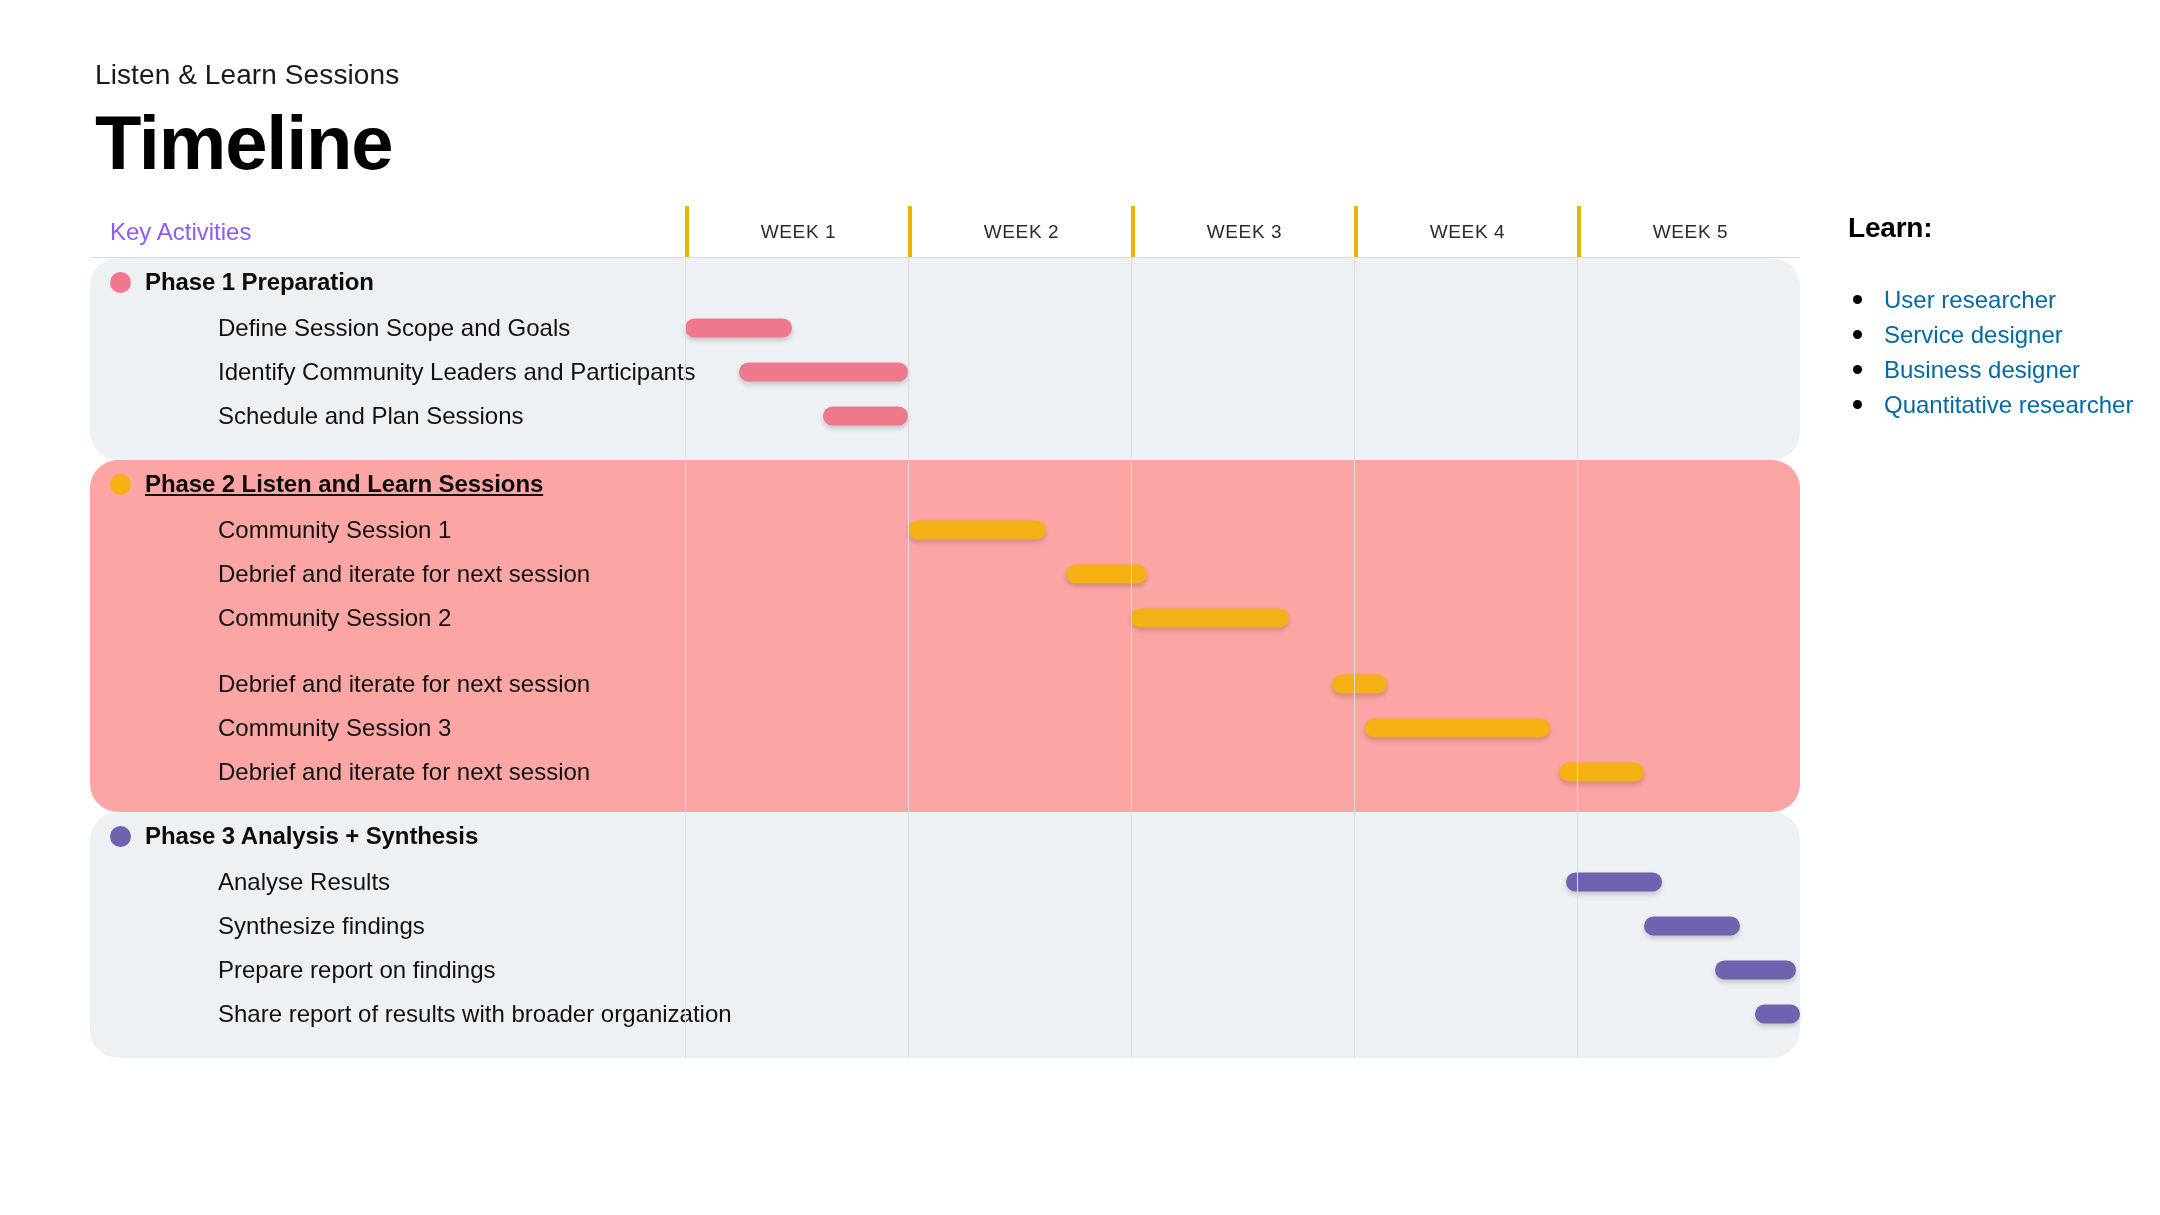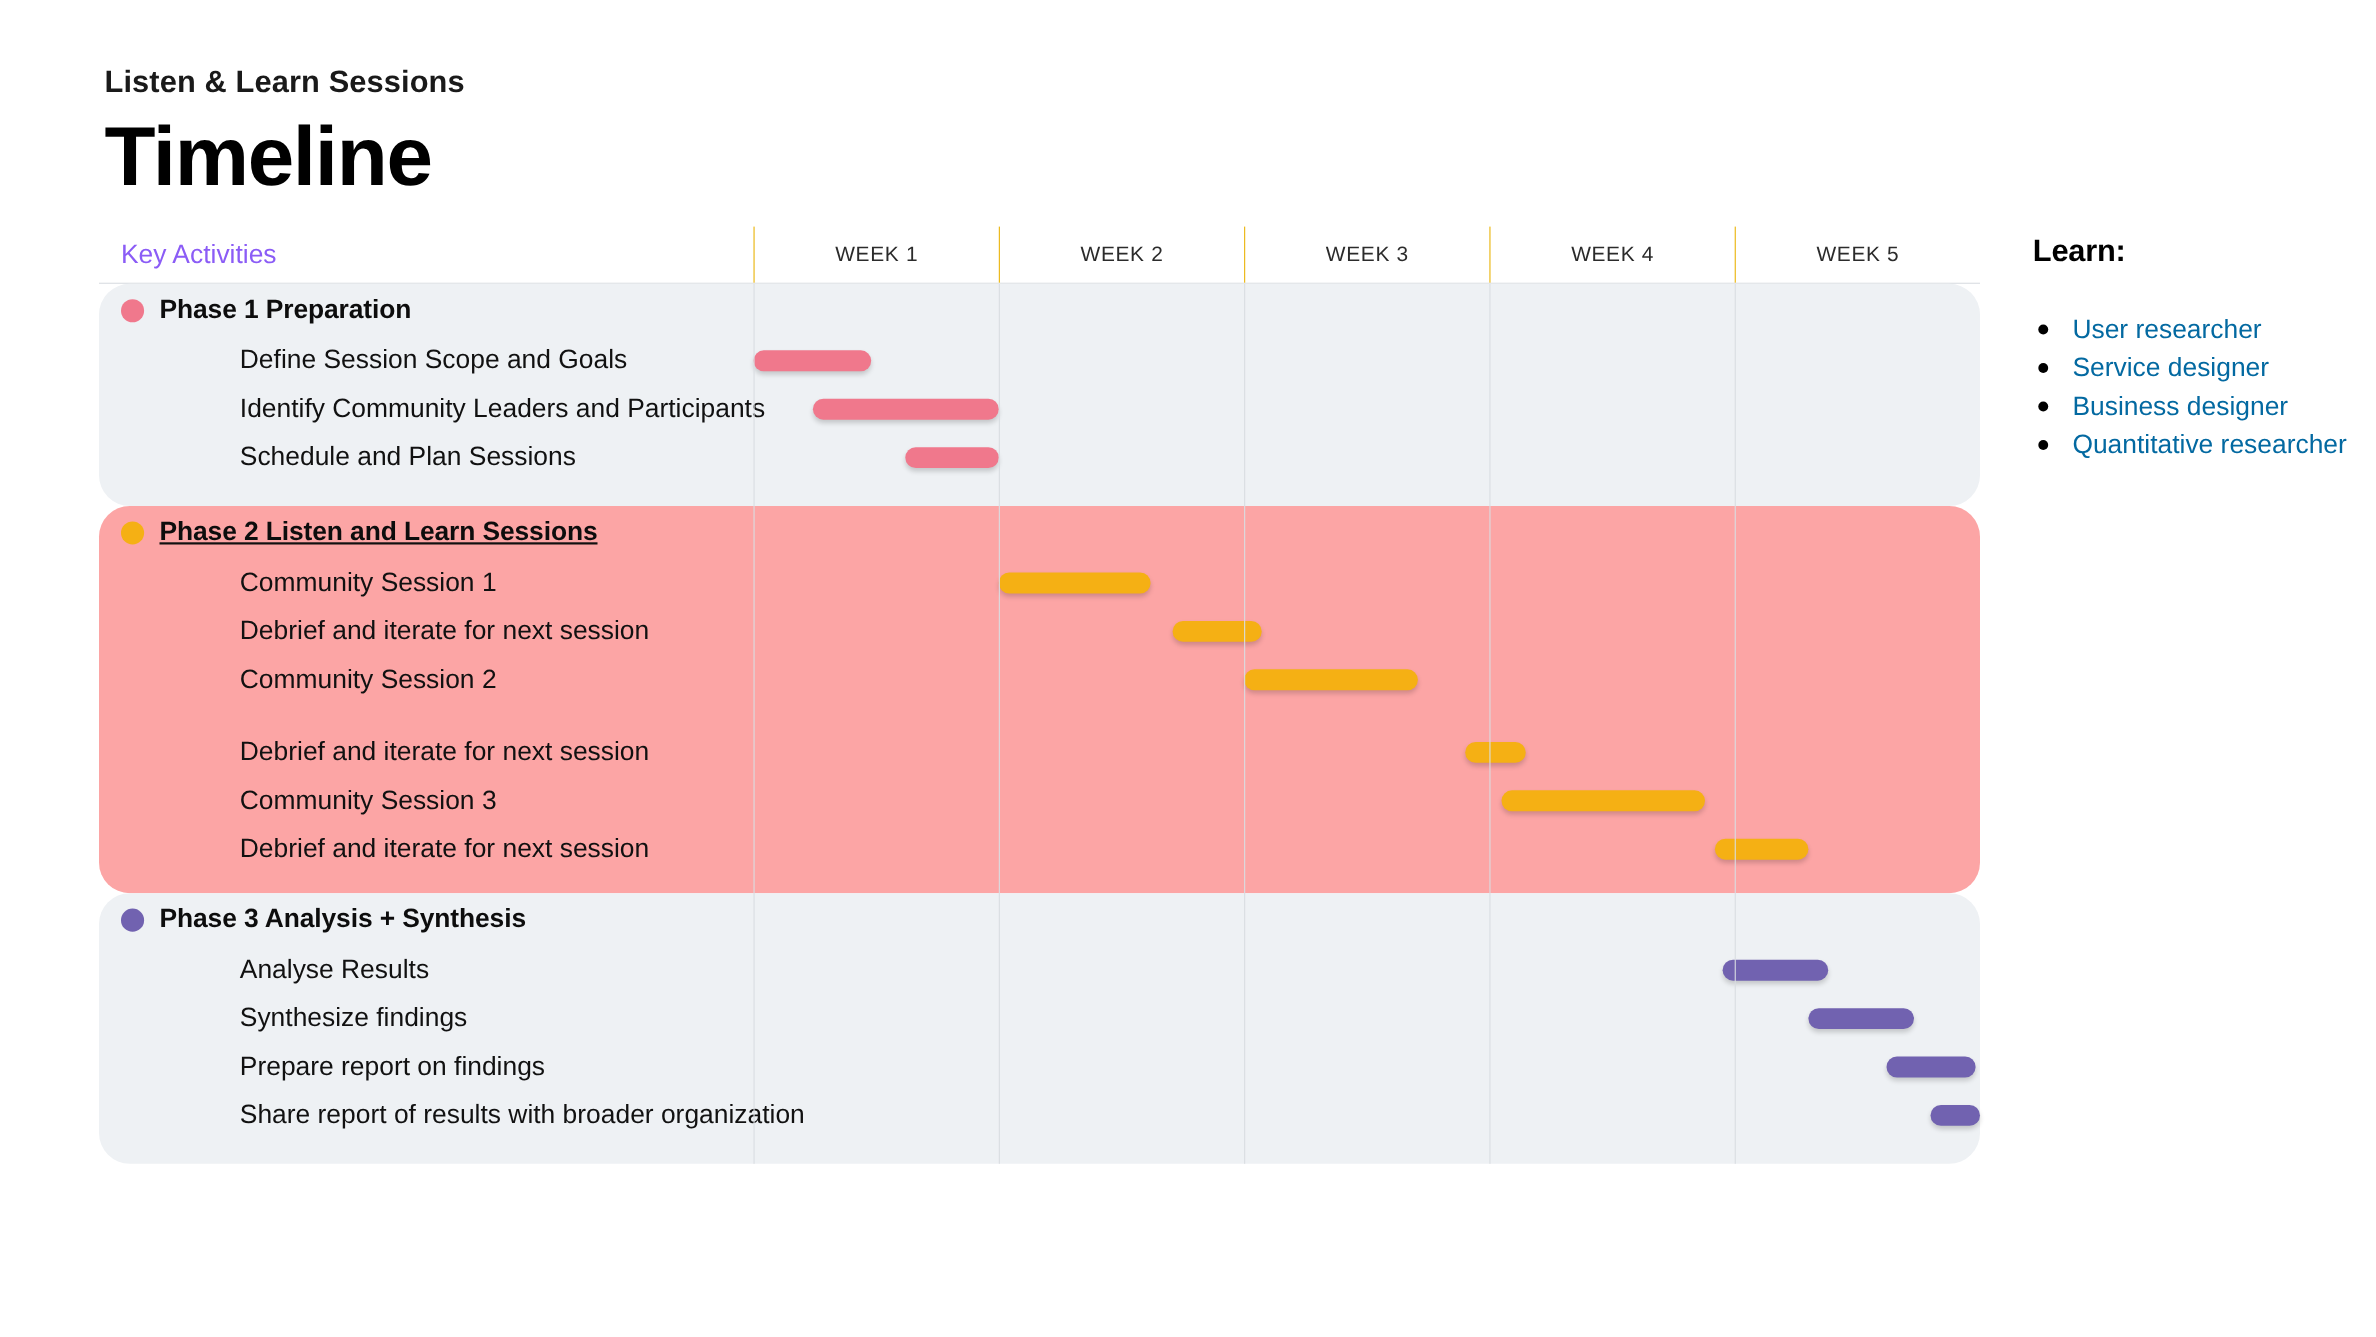--- a/index.html
+++ b/index.html
@@ -23,21 +23,21 @@
   
   #header {
     position: absolute;
     left: 95px;
     top: 58px;
     width: 1000px;
   }
   #eyebrow {
     font-size: 28px;
     line-height: 34px;
-    font-weight: 700;
+    font-weight: 400;
     color: #1a1a1a;
     letter-spacing: 0.1px;
   }
   #main-title {
     font-size: 76px;
     line-height: 82px;
     font-weight: 700;
     color: #000000;
     letter-spacing: -1.2px;
     margin-top: 10px;
@@ -69,21 +69,21 @@
     font-weight: 400;
   }
   .week-head {
     flex: 1 1 0;
     display: flex;
     align-items: center;
     justify-content: center;
     font-size: 19px;
     letter-spacing: 0.6px;
     color: #2b2b2b;
-    border-left: 1px solid #eab308;
+    border-left: 4px solid #eab308;
     font-weight: 400;
   }
 
   
   #grid-body {
     position: relative;
   }
 
   
   #vlines {

